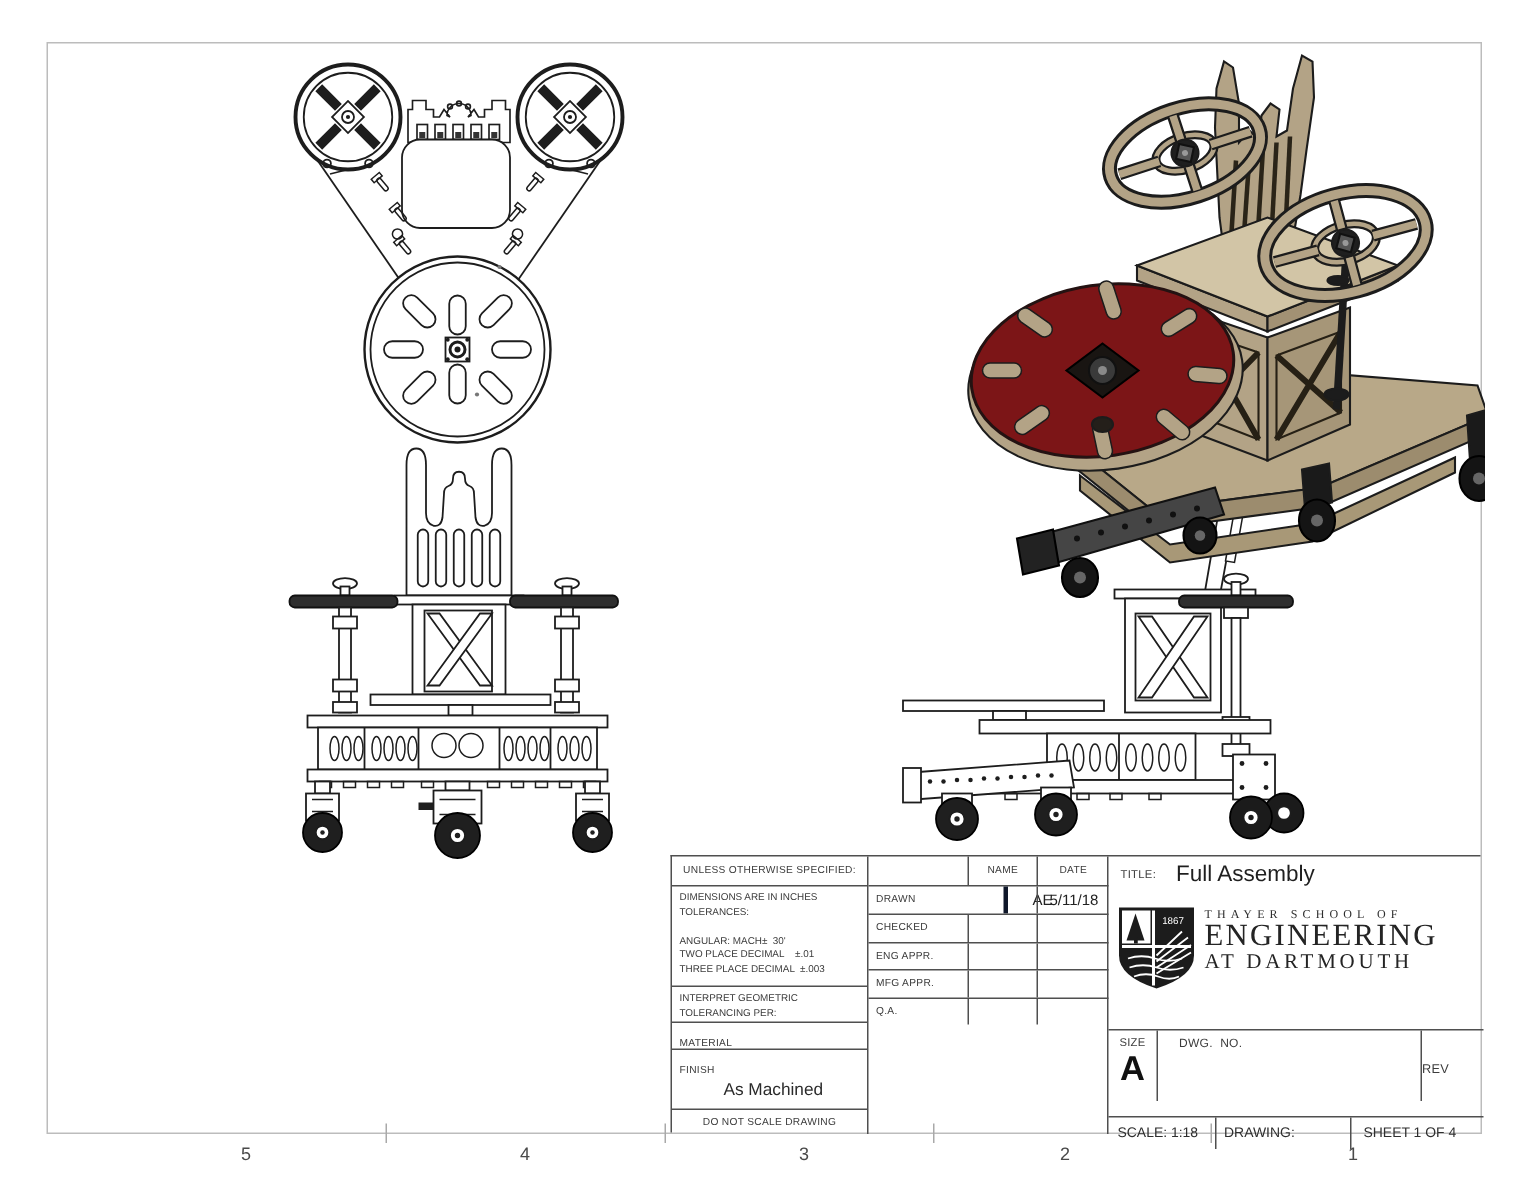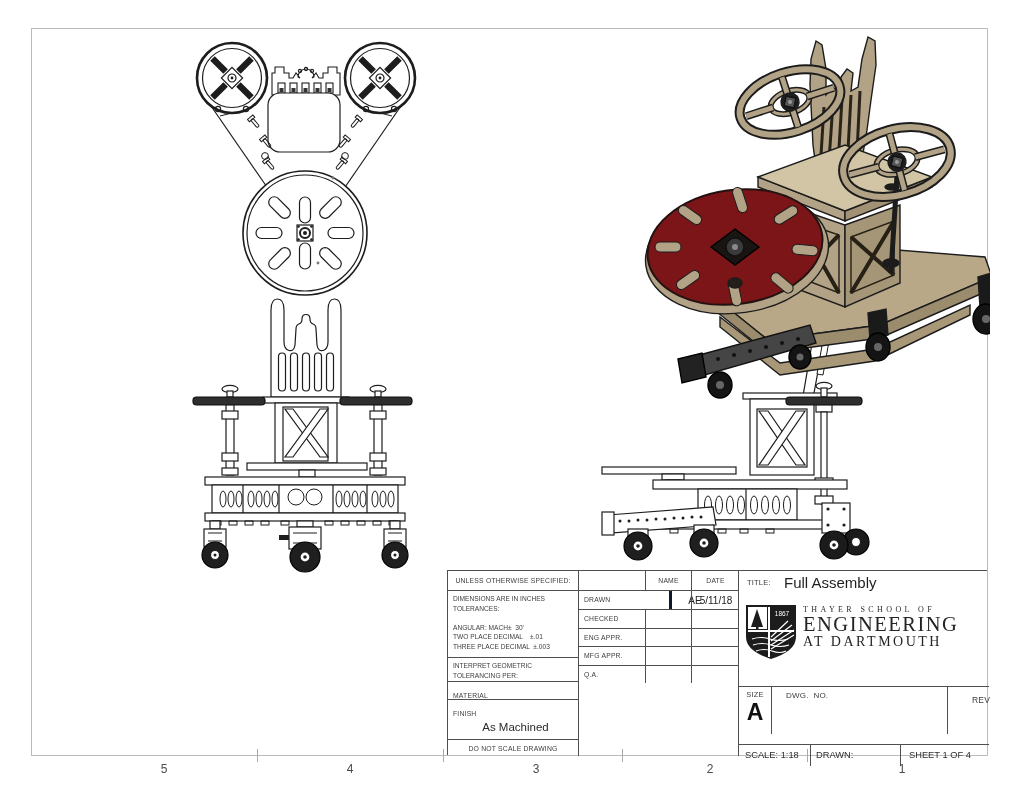--- a/index.html
+++ b/index.html
@@ -597,28 +597,28 @@
 
       <div class="cell bt" style="left:0;top:115px;width:250px;height:48px;">
         <div style="position:absolute;left:0;top:0;width:32px;height:100%;">
           <div class="lbl" style="text-align:center;margin-top:3px;font-size:7.5px;">SIZE</div>
           <div class="size-a" style="text-align:center;margin-top:2px;">A</div>
         </div>
         <div style="position:absolute;left:32px;top:0;width:176px;height:100%;border-left:1px solid #4f4f4f;">
           <span class="lbl" style="position:absolute;left:14px;top:4px;font-size:8px;white-space:pre;">DWG.  NO.</span>
         </div>
         <div style="position:absolute;left:208px;top:0;width:42px;height:100%;border-left:1px solid #4f4f4f;">
-          <div class="lbl" style="text-align:right;margin-top:8px;font-size:8.5px;">REV</div>
+          <div class="lbl" style="text-align:left;margin-top:20px;font-size:8.5px;">REV</div>
         </div>
       </div>
 
       <div class="cell bt" style="left:0;top:173px;width:250px;height:22px;">
         <div class="scale-txt" style="position:absolute;left:6px;top:5px;">SCALE: 1:18</div>
         <div style="position:absolute;left:71px;top:0;width:90px;height:100%;border-left:1px solid #4f4f4f;">
-          <span class="scale-txt" style="position:absolute;left:5px;top:5px;">DRAWN:</span>
+          <span class="scale-txt" style="position:absolute;left:5px;top:5px;">DRAWING:</span>
         </div>
         <div style="position:absolute;left:161px;top:0;width:89px;height:100%;border-left:1px solid #4f4f4f;">
           <span class="scale-txt" style="position:absolute;left:8px;top:5px;">SHEET 1 OF 4</span>
         </div>
       </div>
     </div>
   </div>
 
   <div>
     <span class="zone-num" style="left:164px;top:762px;">5</span>

